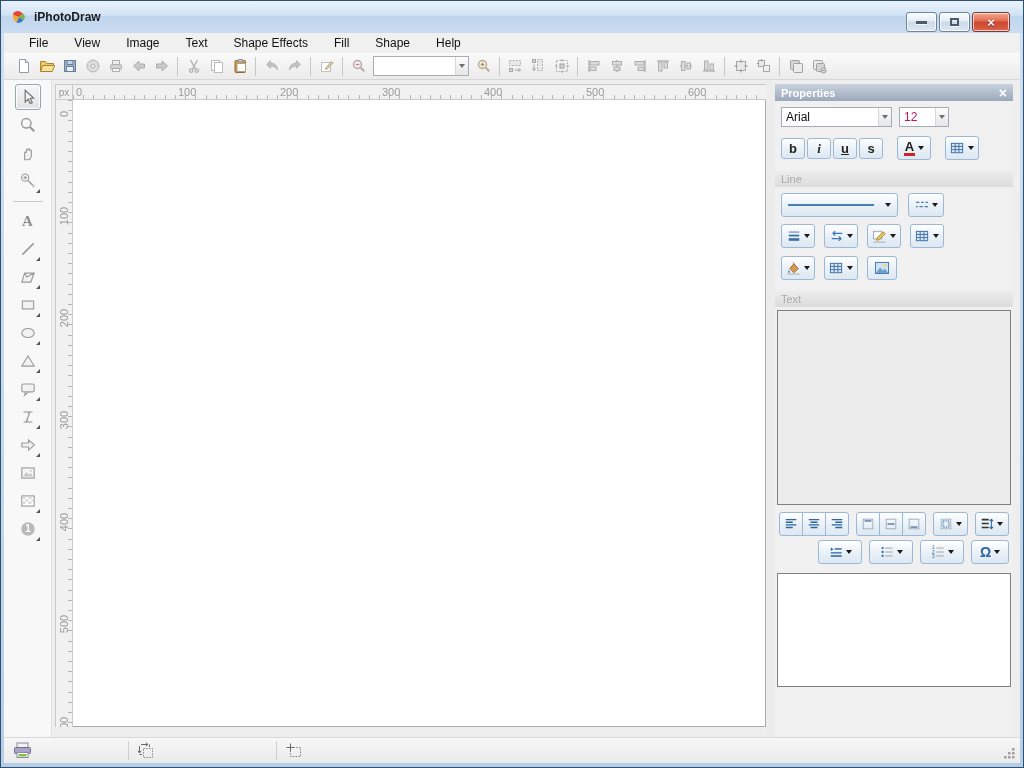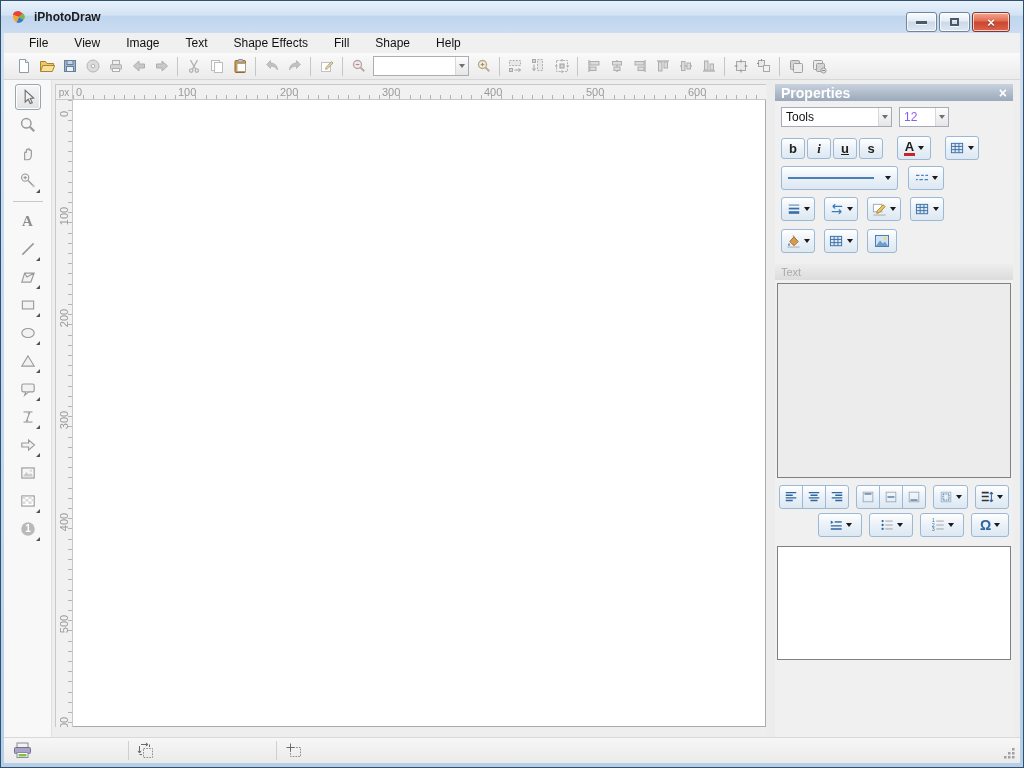--- a/index.html
+++ b/index.html
@@ -74,29 +74,29 @@
     transform:rotate(-90deg); }
 
   .canvas { position:absolute; left:69px; top:20px; width:693px; height:627px; background:#ffffff;
     border-right:1px solid #aaaaaa; border-bottom:1px solid #aaaaaa; }
   .splitter { position:absolute; left:763px; top:0; width:8px; height:100%; background:#ececec; }
 
   
   .props { position:absolute; left:771px; top:4px; width:238px; height:653px; background:#f0f0f0; }
   .props-header { height:17px; background:linear-gradient(#c9d2de,#9aa8ba); display:flex; align-items:center;
     padding:0 6px; }
-  .props-header .ptitle { flex:1; color:#fff; font-size:14px; font-weight:bold; }
+  .props-header .ptitle { flex:1; color:#fff; font-size:11px; font-weight:bold; }
   .props-header .pclose { color:#fff; font-size:14px; font-weight:bold; line-height:1; }
   .seclabel { height:16px; margin-top:3px; background:linear-gradient(#ededed,#dcdcdc); color:#aaaaaa;
     font-size:11px; padding:2px 6px; }
   .prow { display:flex; align-items:center; padding:0 6px; }
 
   .combo { height:20px; background:#fff; border:1px solid #a5acb5; display:flex; align-items:center; }
   .combo .cval { flex:1; font-size:12px; padding-left:4px; color:#111; }
-  .combo .cval.gray { color:#8b5cf6; }
+  .combo .cval.gray { color:#be185d; }
 
   .pbtn { height:24px; min-width:24px; border:1px solid #9bb9d6; border-radius:3px;
     background:linear-gradient(#ffffff,#eaf1f8 50%,#dde8f2); display:inline-flex; align-items:center;
     justify-content:center; gap:3px; padding:0 4px; }
   .pbtn svg { display:block; }
   .pbtn .dd { width:0; height:0; border-left:3.5px solid transparent; border-right:3.5px solid transparent; border-top:4px solid #1a1a1a; }
   .sq { width:19px; height:21px; padding:0; }
   .sq .g { font-size:13px; font-weight:bold; color:#222; line-height:1; }
   .g.it { font-family:"Liberation Serif",serif; font-style:italic; font-weight:bold; }
   .g.un { text-decoration:underline; }
@@ -489,21 +489,21 @@
     <div class="splitter"></div>
 
     <div class="props">
       <div class="props-header">
         <span class="ptitle">Properties</span>
         <span class="pclose">×</span>
       </div>
 
       <div class="prow" style="margin-top:6px; gap:7px;">
         <div class="combo" style="width:111px;">
-          <span class="cval">Tools</span>
+          <span class="cval">Arial</span>
           <div class="combo-arrow" style="height:100%">
               <div class="tri"></div>
             </div>
         </div>
         <div class="combo" style="width:50px;">
           <span class="cval gray">12</span>
           <div class="combo-arrow" style="height:100%">
               <div class="tri"></div>
             </div>
         </div>
@@ -527,20 +527,21 @@
           </div>
         <div class="pbtn" style="margin-left:12px; width:34px;">
             <svg width="15" height="15" viewBox="0 0 16 16">
               <rect x="1.5" y="2.5" width="12" height="10" fill="#dce9f5" stroke="#3a6ea5"></rect>
               <path d="M1.5 5.8h12M1.5 9.2h12M5.5 2.5v10M9.5 2.5v10" stroke="#3a6ea5" fill="none"></path>
             </svg>
             <div class="dd"></div>
           </div>
       </div>
 
+      <div class="seclabel" style="margin-top:11px;">Line</div>
       <div class="prow" style="margin-top:6px; gap:10px;">
         <div class="pbtn" style="width:117px; justify-content:space-between; padding:0 6px;">
             <div class="line-preview"></div>
             <div class="dd"></div>
           </div>
         <div class="pbtn" style="width:36px;">
             <svg width="14" height="12" viewBox="0 0 16 14">
               <path d="M1 4h4 M7 4h3 M12 4h3 M1 9h2 M5 9h4 M11 9h4" stroke="#4a7fb5" stroke-width="1.5" fill="none"></path>
             </svg>
             <div class="dd"></div>

